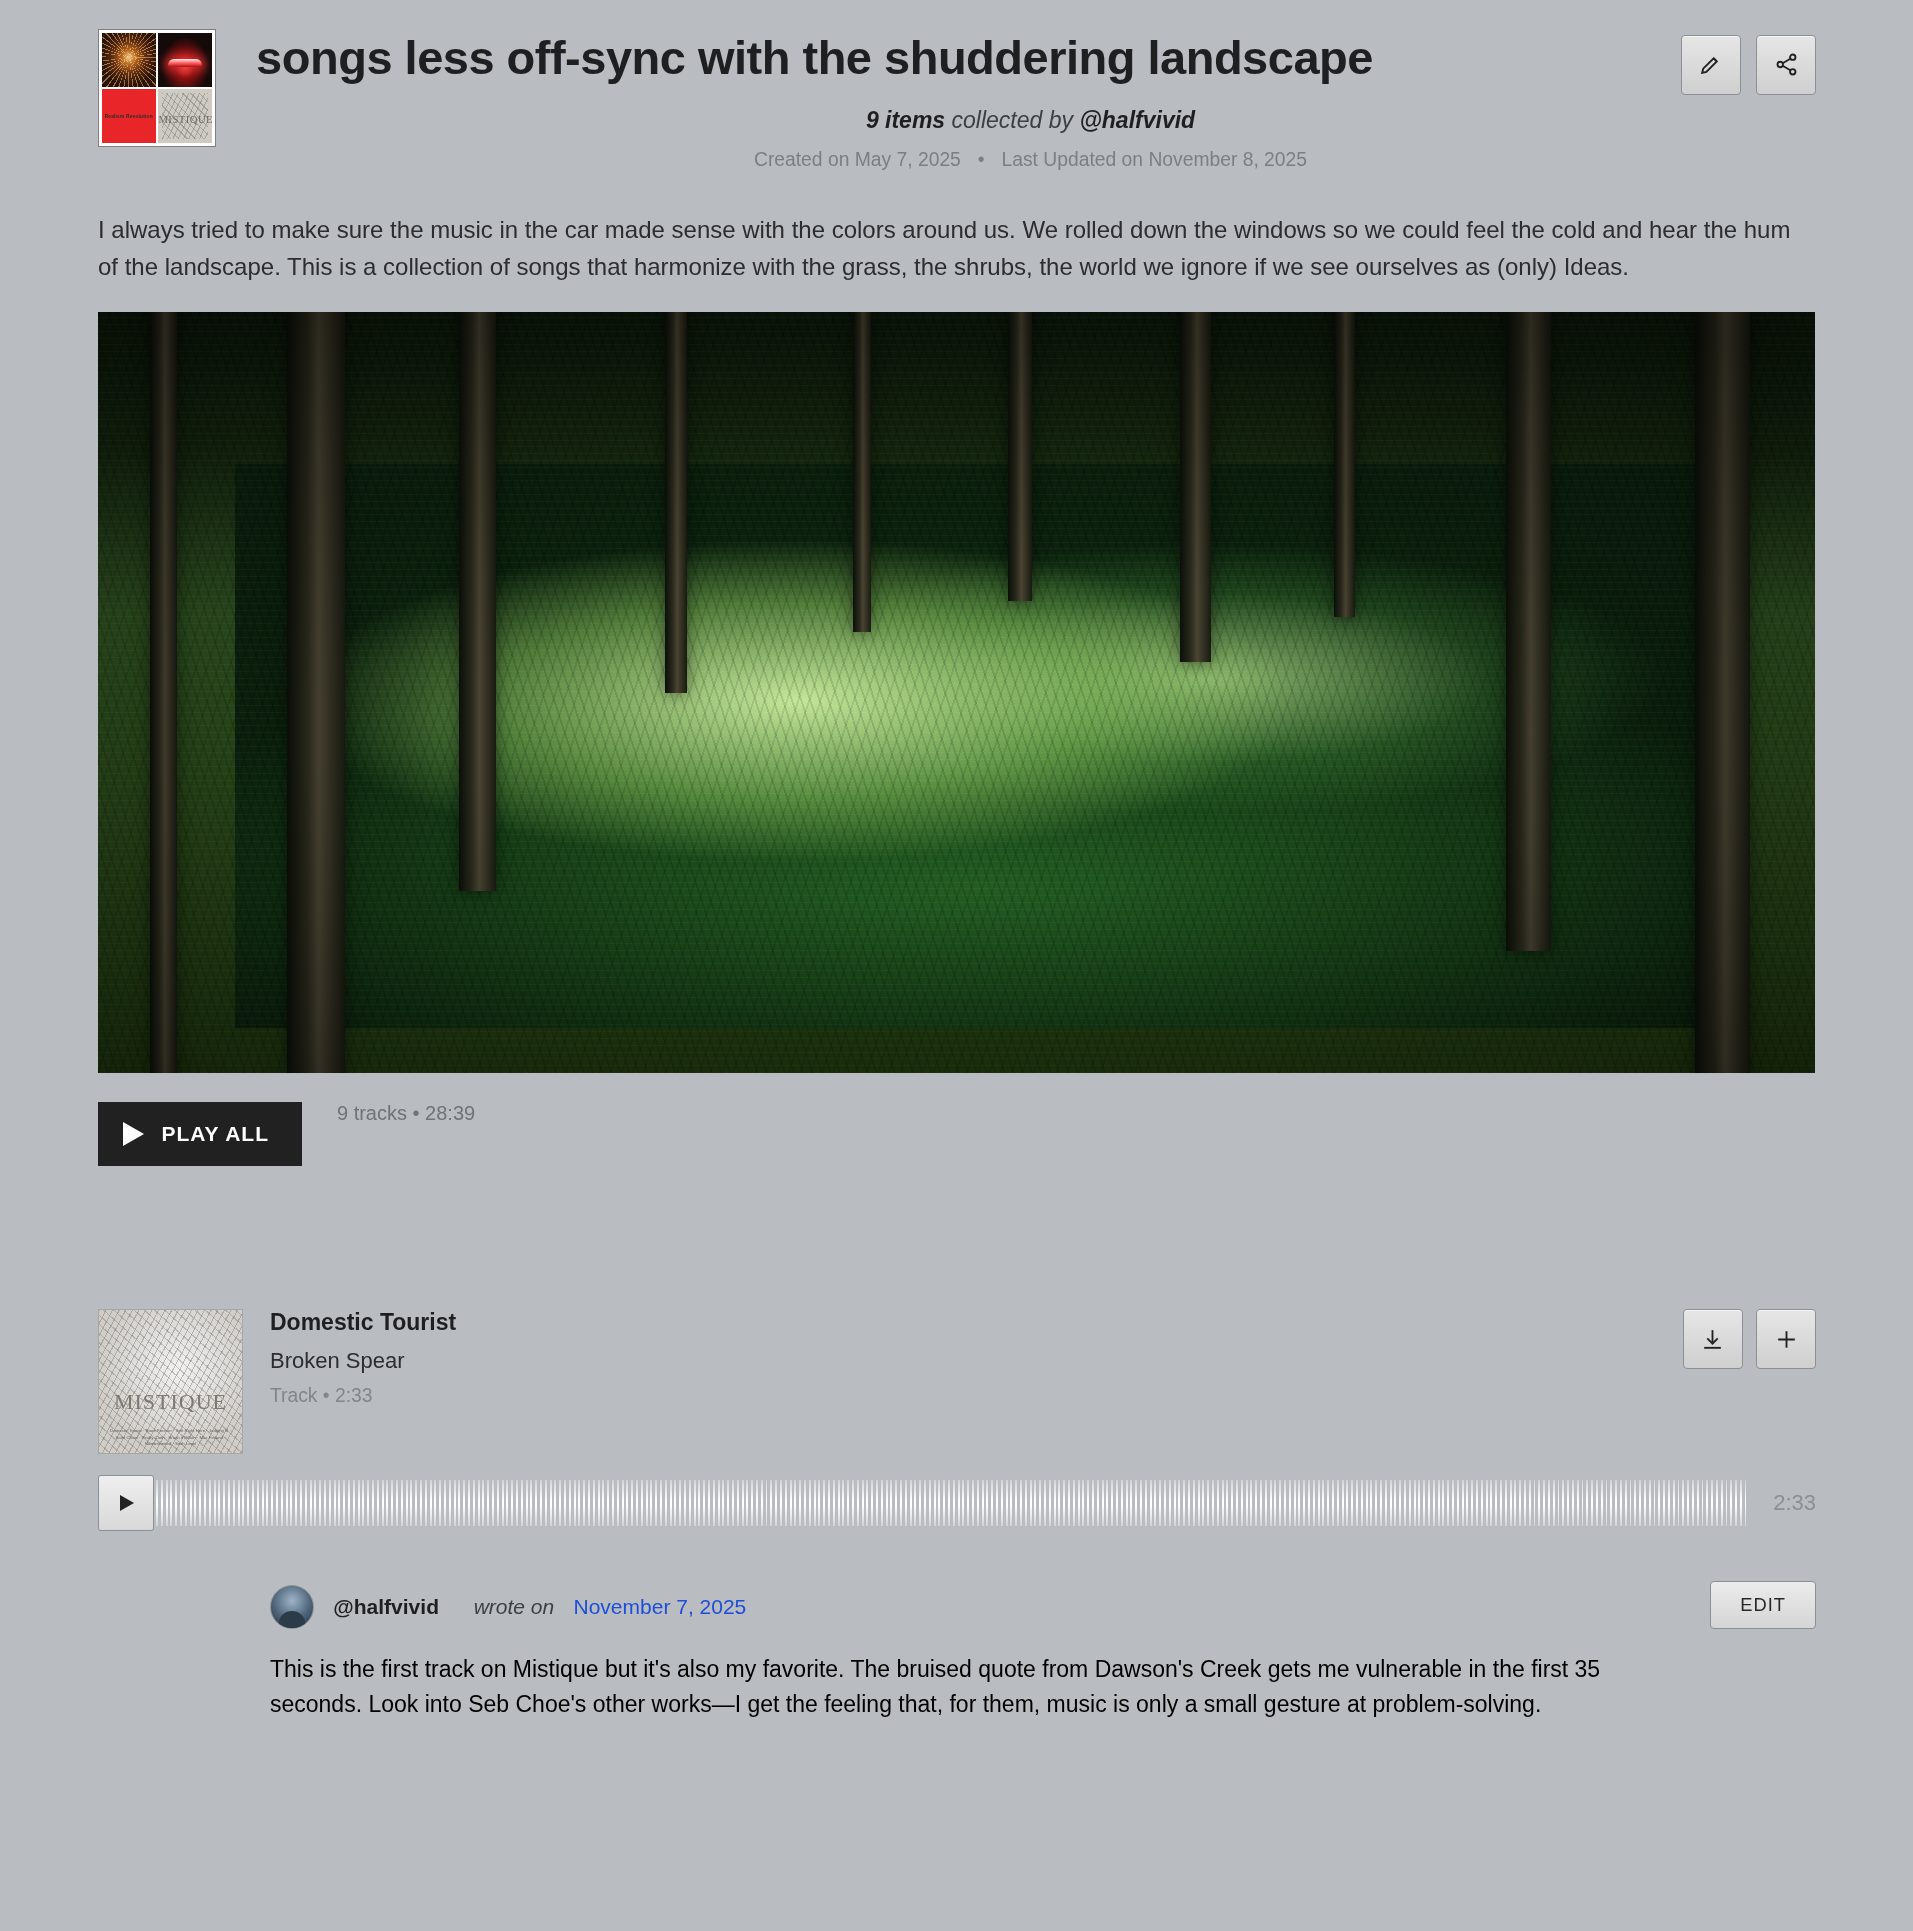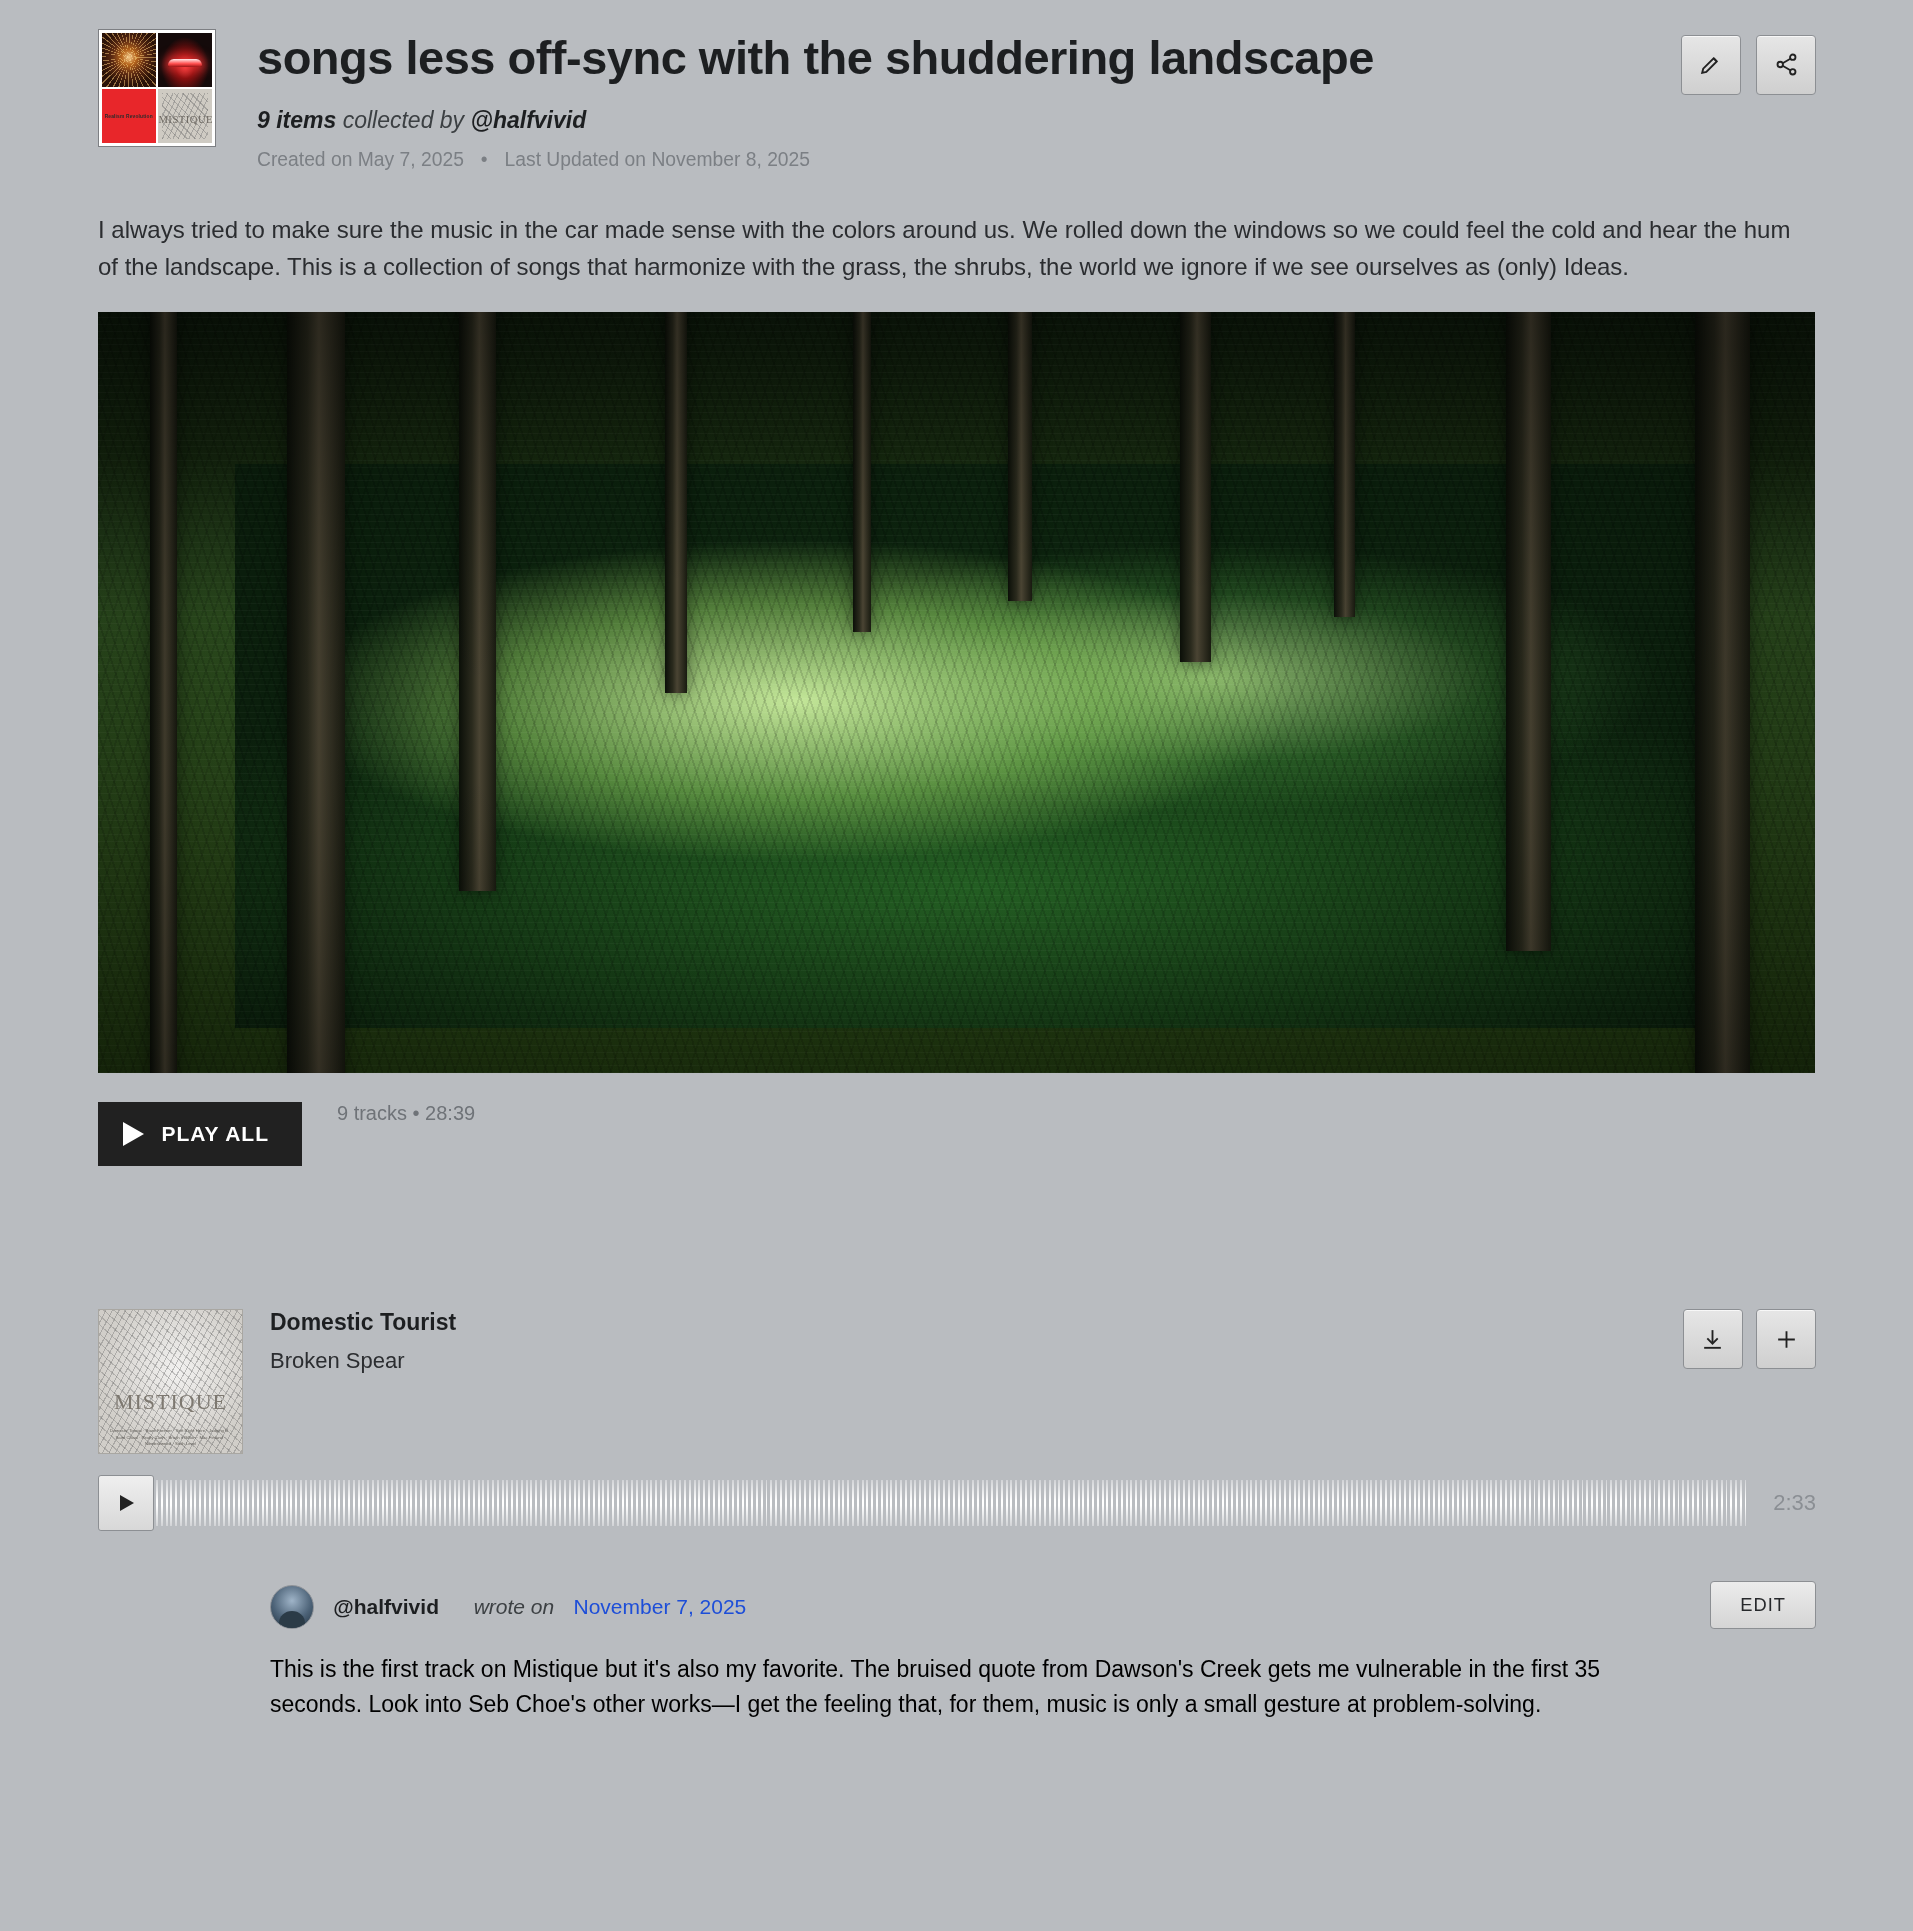--- a/index.html
+++ b/index.html
@@ -91,23 +91,24 @@
     position: absolute;
     left: 0; right: 0; top: 46%;
     text-align: center;
     font-family: "Liberation Serif", serif;
     font-size: 10.6px;
     letter-spacing: 0.5px;
     color: #6f6a63;
   }
 
   .head-text {
-    margin-left: 41px;
+    margin-left: 29px;
     flex: 1;
     padding-top: 1.9px;
+    text-align: center;
   }
   h1.title {
     margin: 0;
     font-size: 47px;
     line-height: 1.17;
     font-weight: bold;
     color: #1d1f21;
     letter-spacing: -0.5px;
     max-width: 1139px;
   }
@@ -446,20 +447,21 @@
     <div class="track">
       <div class="track-top">
         <div class="track-art">
           <div class="tex"></div>
           <div class="mistique">MISTIQUE</div>
           <div class="credits">Domestic Tourist · Stare Forever · Soft Right Here · Judging U · Saint Cloud · Really Cloth · Brush it Billion · Mac Finland · Numbskinned · Sixth Level</div>
         </div>
         <div class="track-info">
           <div class="track-title">Domestic Tourist</div>
           <div class="track-artist">Broken Spear</div>
+          <div class="track-sub">Track • 2:33</div>
         </div>
         <div class="track-actions">
           <div class="sq-btn">
             <span>
               <svg width="25" height="25" viewBox="0 0 24 24" fill="none" stroke="#222" stroke-width="1.8">
                 <path d="M12 3v12"></path>
                   <path d="M7 11l5 5 5-5"></path>
                   <path d="M4 20h16"></path>
               </svg>
             </span>

